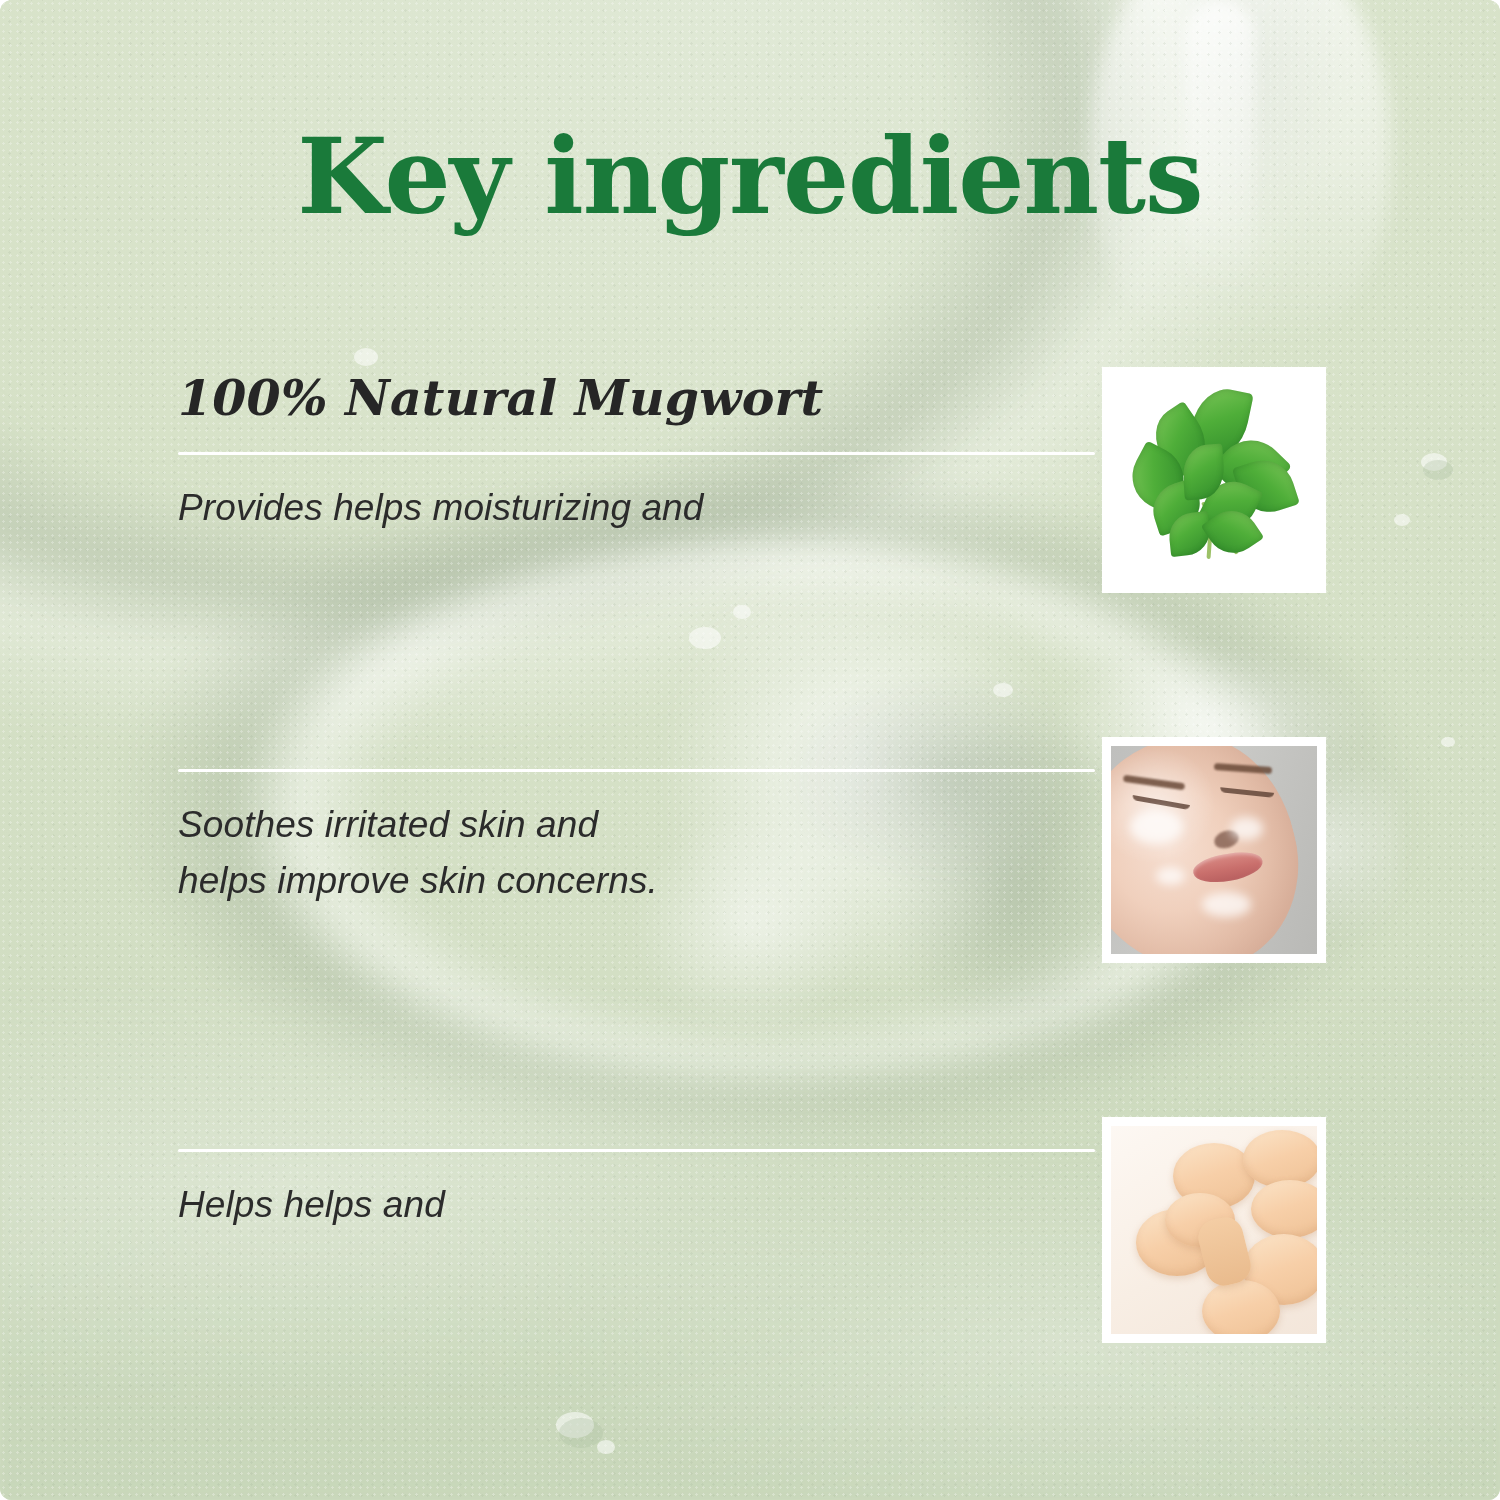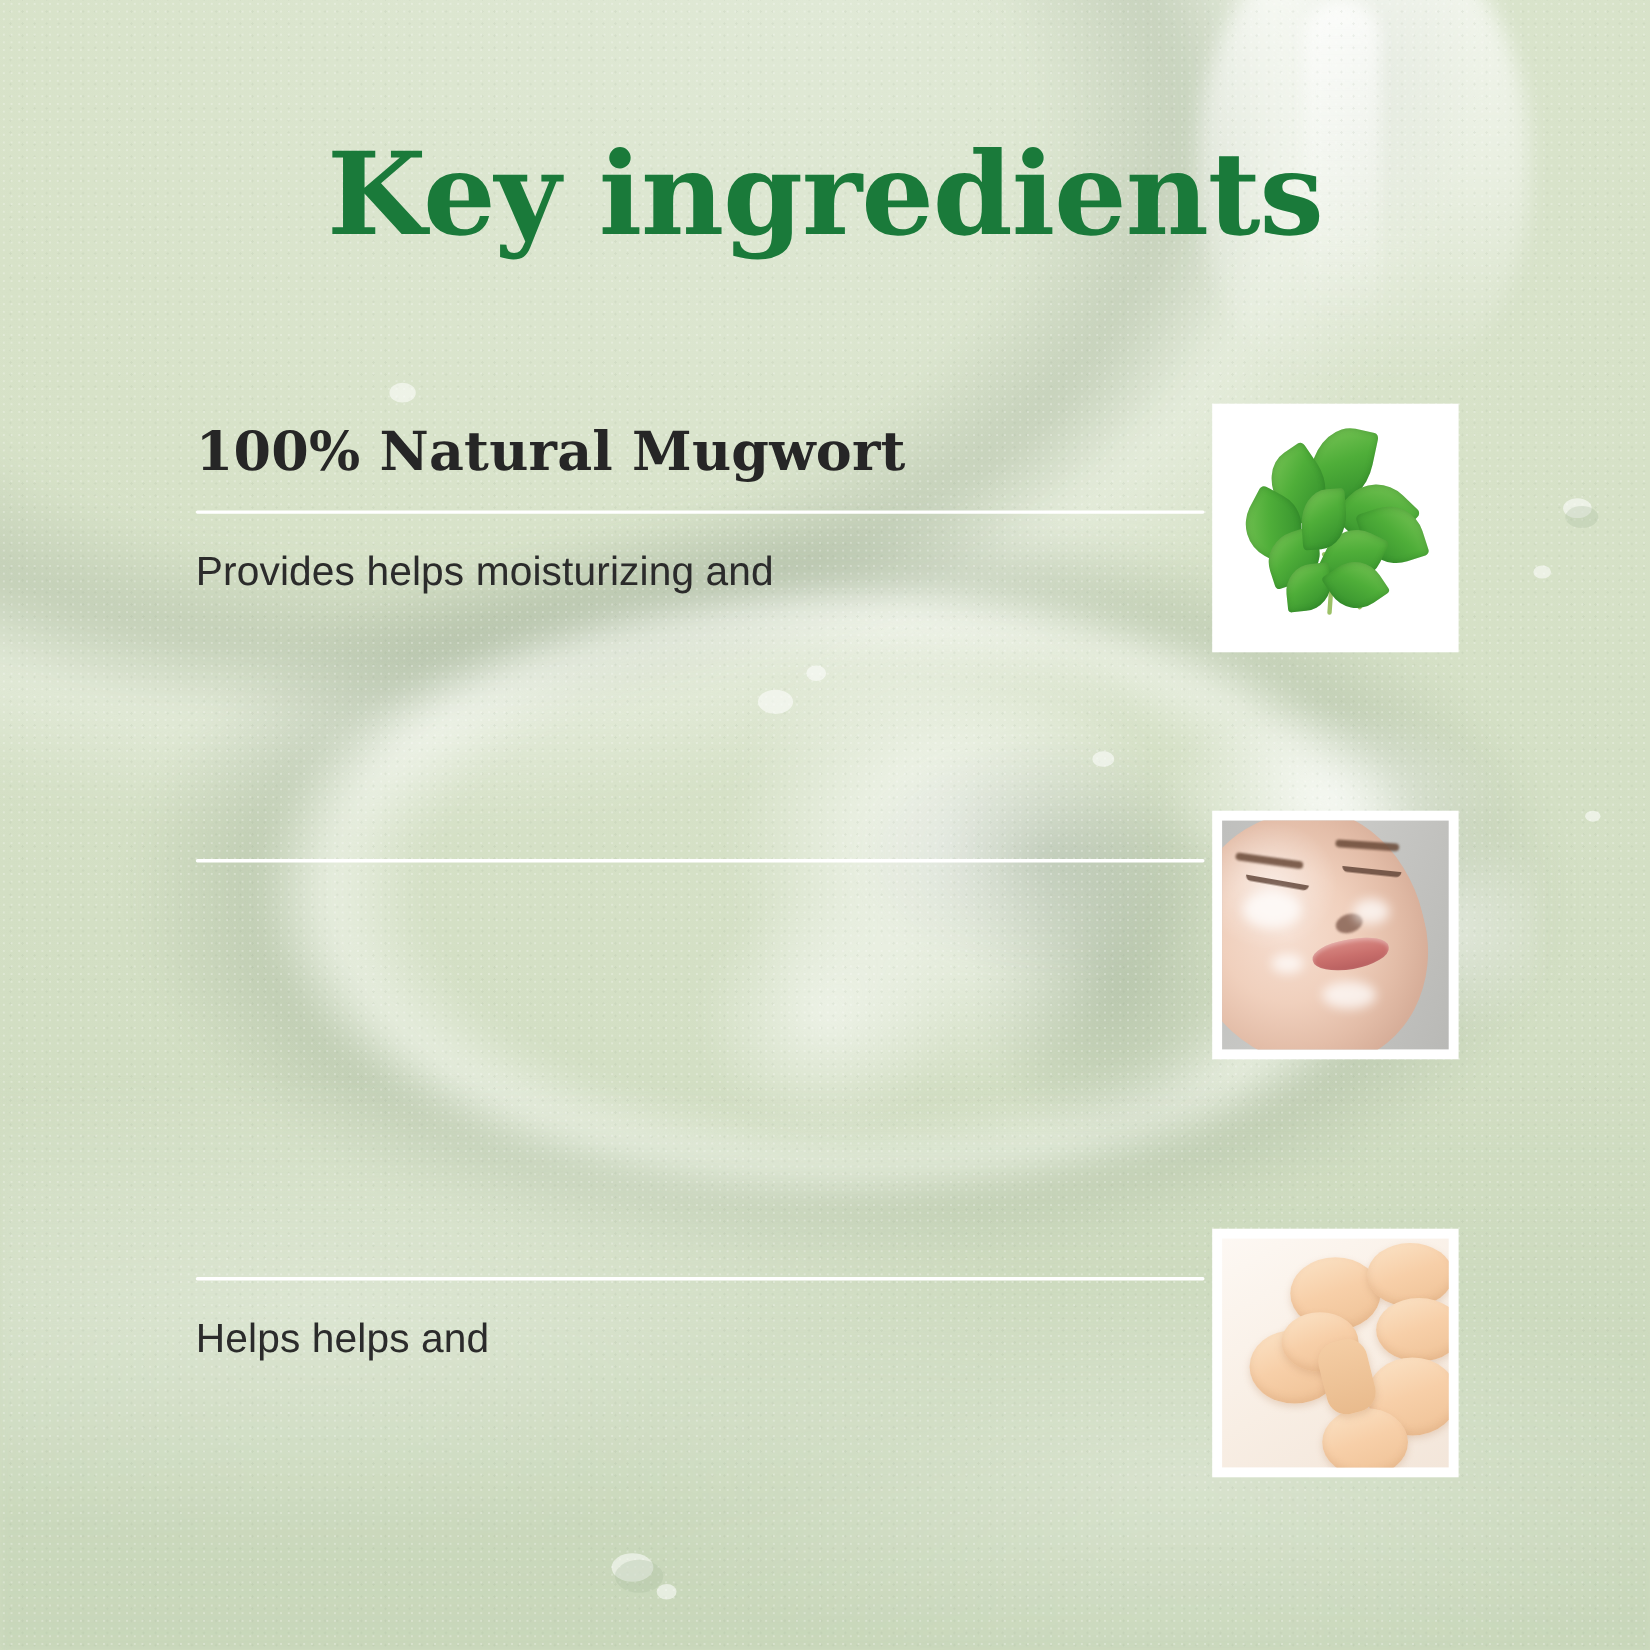--- a/index.html
+++ b/index.html
@@ -8,20 +8,21 @@
     font-family:"Liberation Sans", sans-serif;
     overflow:hidden;
   }
 
   
   .poster{
     position:relative;
     width:1500px; height:1500px;
     background:#d9e4cb;
     overflow:hidden;
+    border-radius:12px;
   }
 
   
   .bg-base{
     position:absolute; inset:0;
     background:
       radial-gradient(120% 90% at 50% 0%,   #e0e9d6 0%, #d7e2c8 45%, #cfdcc0 100%);
   }
   
   .bg-arc1{
@@ -126,22 +127,23 @@
     position:absolute;
     left:178px;
     width:1148px;
   }
   .block-1{ top:368px; }
   .block-2{ top:738px; }
   .block-3{ top:1118px; }
 
   .block-text{
     position:absolute;
-    left:0; top:16px;
+    left:0; top:4px;
     width:920px;
+    font-style:italic;
   }
   .ing-name{
     font-family:"DejaVu Serif", "Liberation Serif", serif;
     font-size:49px;
     line-height:1.08;
     letter-spacing:.2px;
     color:#262626;
     white-space:nowrap;
   }
   .rule{
@@ -322,20 +324,24 @@
         <div class="leaf" style="left:28%;  top:66%; width:20%; height:20%; transform:rotate(-6deg);"></div>
         <div class="leaf" style="left:48%;  top:64%; width:22%; height:22%; transform:rotate(56deg);"></div>
         <div class="leaf" style="left:35%;  top:33%; width:20%; height:26%; transform:rotate(-4deg);"></div>
       </div>
     </div>
   </section>
 
   <section class="block block-2">
     <div class="block-text">
       <div class="rule"></div>
+      <p class="ing-desc">
+        <span>Soothes irritated skin and</span>
+        <span>helps improve skin concerns.</span>
+      </p>
     </div>
 
     <div class="thumb">
       <div class="thumb-inner art-face">
         <div class="face-shape"></div>
         <div class="brow" style="left:6%;  top:16%; width:30%; transform:rotate(8deg);"></div>
         <div class="brow" style="left:50%; top:9%;  width:28%; transform:rotate(4deg);"></div>
         <div class="eye-lid" style="left:10%; top:26%; width:28%; transform:rotate(10deg);"></div>
         <div class="eye-lid" style="left:53%; top:21%; width:26%; transform:rotate(6deg);"></div>
         <div class="nostril" style="left:50%; top:41%; width:12%; height:8%; transform:rotate(-18deg);"></div>

